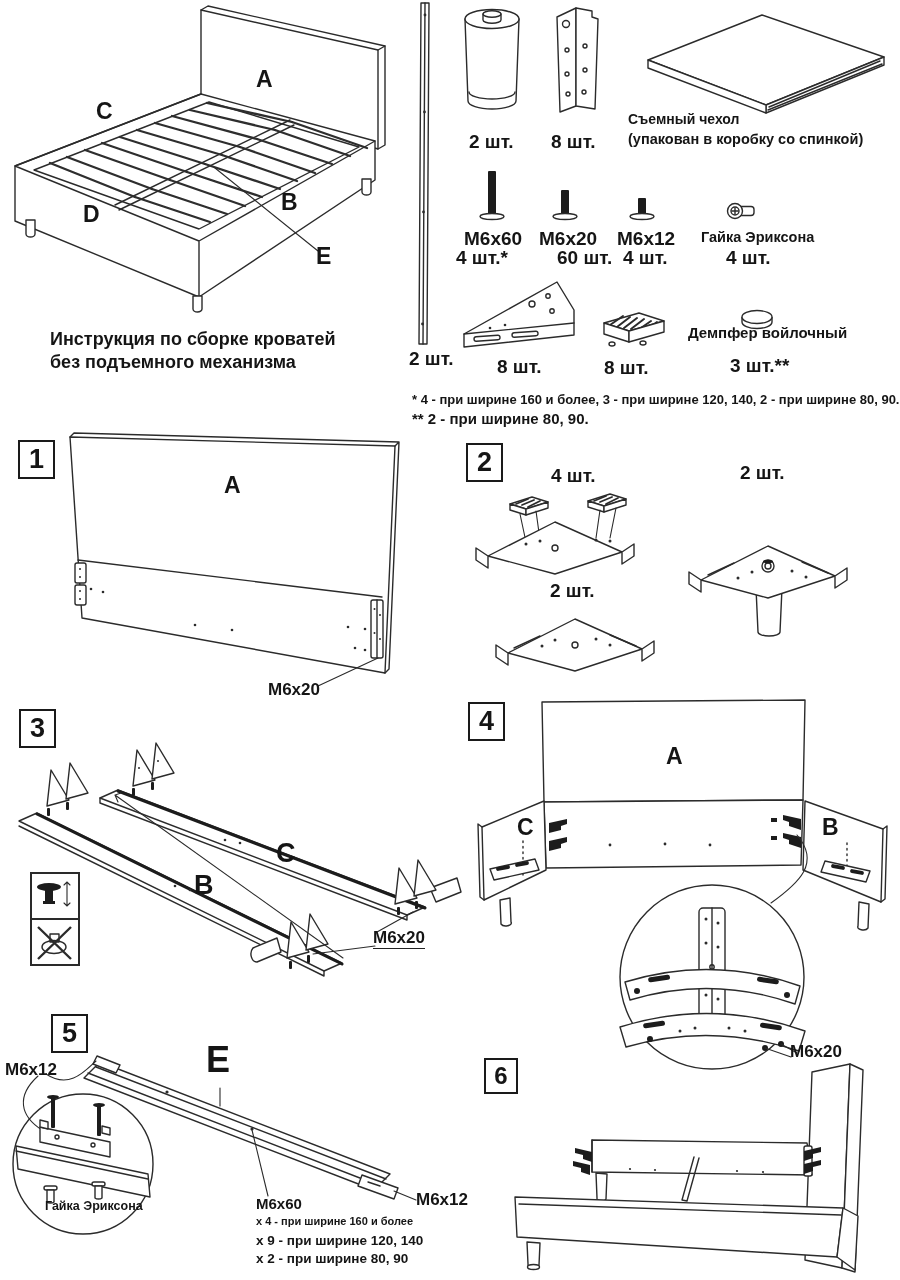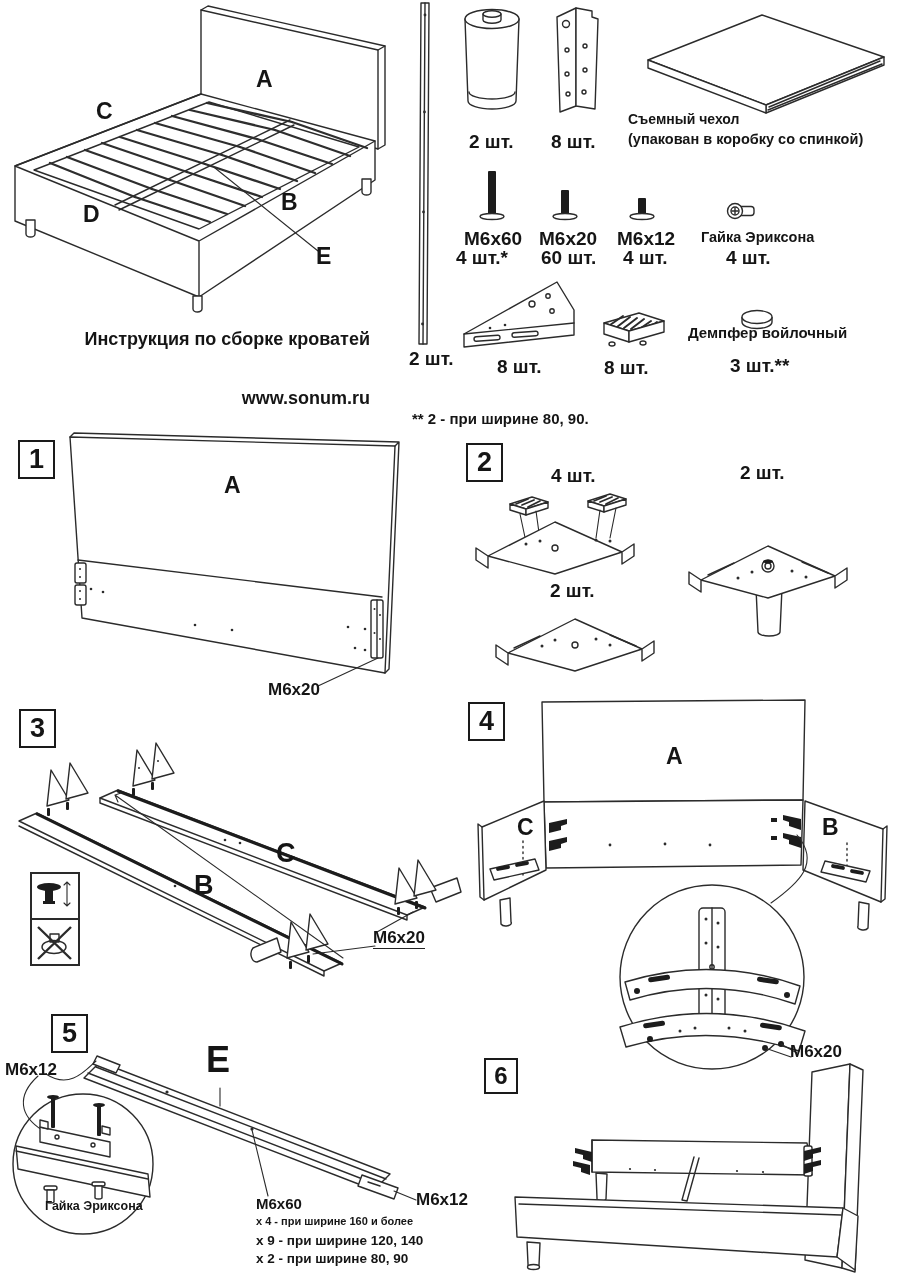--- a/index.html
+++ b/index.html
@@ -1,19 +1,19 @@
 <!DOCTYPE html>
 <html><head>
 <meta charset="utf-8">
 <style>
   html,body{margin:0;padding:0;background:#fff;}
   #page{position:relative;width:900px;height:1280px;background:#ffffff;
         font-family:"Liberation Sans",sans-serif;color:#151515;overflow:hidden;}
   .lbl{position:absolute;font-weight:700;white-space:nowrap;line-height:1;color:#151515;}
-  .ctr{text-align:right;}
+  .ctr{text-align:left;}
   .stepbox{position:absolute;width:33px;height:35px;border:2.5px solid #1a1a1a;background:#fff;
            display:flex;align-items:center;justify-content:center;font-weight:700;font-size:27px;}
   .iconbox{position:absolute;width:46px;height:44px;border:2px solid #2a2a2a;background:#fff;
            display:flex;align-items:center;justify-content:center;}
   svg{position:absolute;overflow:visible;}
   .s{stroke:#2b2b2b;stroke-width:1.4;fill:none;stroke-linecap:round;stroke-linejoin:round;}
   .f{stroke:#2b2b2b;stroke-width:1.4;fill:#ffffff;stroke-linejoin:round;}
   .blk{fill:#1c1c1c;stroke:none;}
   .dot{fill:#2b2b2b;stroke:none;}
   .ld{stroke:#2b2b2b;stroke-width:1.1;fill:none;stroke-linecap:round;}
@@ -49,21 +49,21 @@
 
     <path class="ld" d="M316,251 L213,168"></path>
   </svg>
   <div class="lbl" style="left:256px;top:68px;font-size:23px">A</div>
   <div class="lbl" style="left:96px;top:100px;font-size:23px">C</div>
   <div class="lbl" style="left:83px;top:203px;font-size:23px">D</div>
   <div class="lbl" style="left:281px;top:191px;font-size:23px">B</div>
   <div class="lbl" style="left:316px;top:245px;font-size:23px">E</div>
 
   <div class="lbl ctr" style="left:50px;top:330px;width:320px;font-size:18px">Инструкция по сборке кроватей</div>
-  <div class="lbl ctr" style="left:50px;top:389px;width:320px;font-size:18px">www.sonum.ru</div>
+  <div class="lbl ctr" style="left:50px;top:353px;width:320px;font-size:18px">без подъемного механизма</div>
 
   <svg style="left:412px;top:0" width="26" height="352" viewBox="0 0 26 352">
     <path class="f" d="M9,3 L17,3 L15,344 L7,344 Z"></path>
     <path class="s" d="M13,3 L11,344"></path>
     <circle class="dot" cx="13" cy="15" r="1.4"></circle>
       <circle class="dot" cx="12.5" cy="112" r="1.4"></circle>
     <circle class="dot" cx="11.5" cy="212" r="1.4"></circle>
       <circle class="dot" cx="10.5" cy="324" r="1.4"></circle>
   </svg>
   <div class="lbl" style="left:409px;top:349px;font-size:19px">2 шт.</div>
@@ -115,21 +115,21 @@
     <g>
       <rect class="f" x="280" y="38.5" width="16" height="9" rx="3"></rect>
       <circle class="f" cx="277" cy="43" r="7.5"></circle>
       <circle class="s" cx="277" cy="43" r="4"></circle>
       <path class="s" d="M277,40 L277,46 M274,43 L280,43"></path>
     </g>
   </svg>
   <div class="lbl" style="left:464px;top:229px;font-size:19px">M6x60</div>
   <div class="lbl" style="left:456px;top:248px;font-size:19px">4 шт.*</div>
   <div class="lbl" style="left:539px;top:229px;font-size:19px">M6x20</div>
-  <div class="lbl" style="left:541px;top:248px;font-size:19px">60 шт.</div>
+  <div class="lbl" style="left:557px;top:248px;font-size:19px">60 шт.</div>
   <div class="lbl" style="left:617px;top:229px;font-size:19px">M6x12</div>
   <div class="lbl" style="left:623px;top:248px;font-size:19px">4 шт.</div>
   <div class="lbl" style="left:701px;top:230px;font-size:14.5px">Гайка Эриксона</div>
   <div class="lbl" style="left:726px;top:248px;font-size:19px">4 шт.</div>
 
   <svg style="left:460px;top:278" width="128" height="74" viewBox="0 0 128 74">
     <path class="f" d="M4,56 L97,4 L114,32 L114,57 L4,69 Z"></path>
     <path class="s" d="M4,56 L114,45"></path>
     <rect class="s" x="14" y="58" width="26" height="4.5" rx="2.2" transform="rotate(-4 27 60)"></rect>
     <rect class="s" x="52" y="54" width="26" height="4.5" rx="2.2" transform="rotate(-4 65 56)"></rect>
@@ -151,20 +151,21 @@
   </svg>
   <div class="lbl" style="left:604px;top:358px;font-size:19px">8 шт.</div>
 
   <svg style="left:736px;top:304" width="44" height="30" viewBox="0 0 44 30">
     <path class="f" d="M6,13 v5 a15,6.5 0 0 0 30,0 v-5"></path>
     <ellipse class="f" cx="21" cy="13" rx="15" ry="6.5"></ellipse>
   </svg>
   <div class="lbl" style="left:688px;top:325px;font-size:15px">Демпфер войлочный</div>
   <div class="lbl" style="left:730px;top:356px;font-size:19px">3 шт.**</div>
 
+  <div class="lbl" style="left:412px;top:393px;font-size:13px">* 4 - при ширине 160 и более, 3 - при ширине 120, 140, 2 - при ширине 80, 90.</div>
   <div class="lbl" style="left:412px;top:411px;font-size:15px">** 2 - при ширине 80, 90.</div>
 
   <div class="stepbox" style="left:18px;top:440px">1</div>
   <svg style="left:56px;top:428" width="350" height="268" viewBox="0 0 350 268">
     <path class="f" d="M14,9 L339,18 L329,245 L26,190 Z"></path>
     <path class="s" d="M14,9 L18,5 L343,14 L339,18 M343,14 L333,241 L329,245"></path>
     <path class="s" d="M22,132 L326,169"></path>
     <rect class="f" x="19" y="135" width="11" height="20" rx="2"></rect>
     <rect class="f" x="19" y="157" width="11" height="20" rx="2"></rect>
     <circle class="dot" cx="24" cy="141" r="1"></circle>

